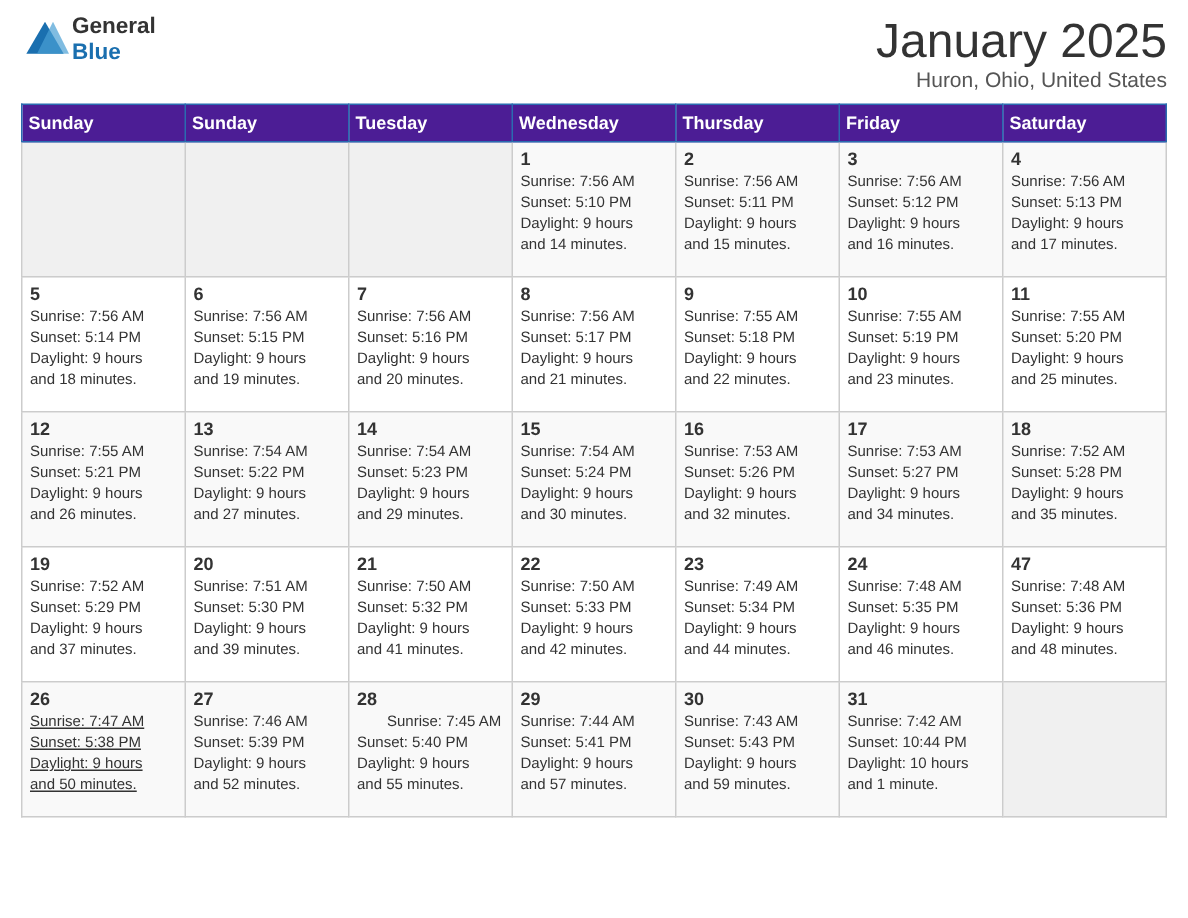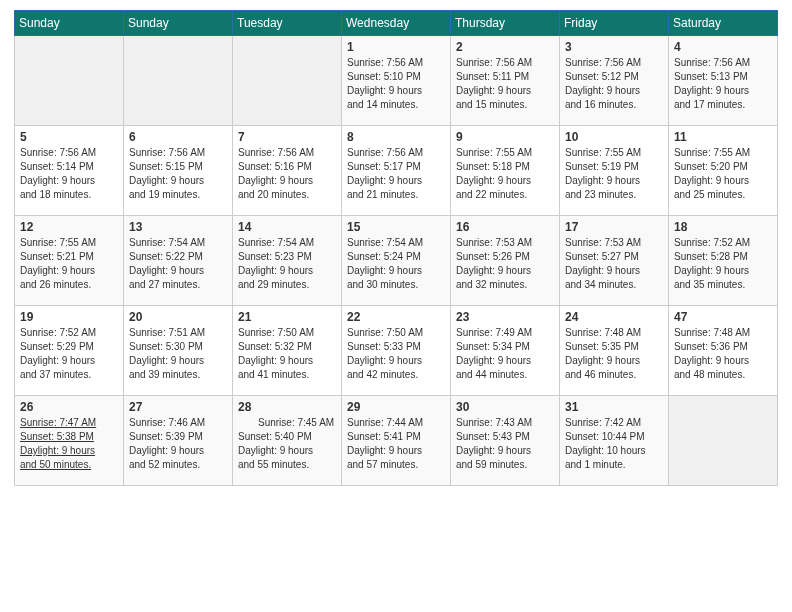--- a/index.html
+++ b/index.html
@@ -58,24 +58,24 @@
     .location {
       font-size: 14px;
       color: #555;
     }
     table {
       width: 100%;
       border-collapse: collapse;
       table-layout: fixed;
     }
     thead tr th {
-      background: #0f766e;
+      background: #4c1d95;
       color: #fff;
       font-size: 12px;
-      font-weight: normal;
+      font-weight: bold;
       padding: 5px 4px;
       text-align: left;
       border: 1px solid #2a6bb0;
     }
     tbody tr td {
       vertical-align: top;
       border: 1px solid #ccc;
       padding: 4px 5px;
       height: 90px;
       font-size: 10px;
@@ -98,20 +98,36 @@
       line-height: 1.4;
     }
     .empty-cell {
       background: #f0f0f0 !important;
     }
   </style>
 </head>
 <body>
 
 <div class="outer">
+  <div class="header-row">
+    <div class="logo">
+      <svg class="logo-icon" viewBox="0 0 36 36">
+        <polygon points="18,4 32,28 4,28" fill="#1a6faf"></polygon>
+        <polygon points="24,4 36,28 12,28" fill="#4a9fd4" opacity="0.7"></polygon>
+      </svg>
+      <div class="logo-text">
+        <span class="logo-general">General</span>
+        <span class="logo-blue">Blue</span>
+      </div>
+    </div>
+    <div class="title-block">
+      <div class="month-year">January 2025</div>
+      <div class="location">Huron, Ohio, United States</div>
+    </div>
+  </div>
 
   <table>
     <thead>
       <tr>
       <th>Sunday</th>
           <th>Sunday</th>
           <th>Tuesday</th>
           <th>Wednesday</th>
           <th>Thursday</th>
           <th>Friday</th>

